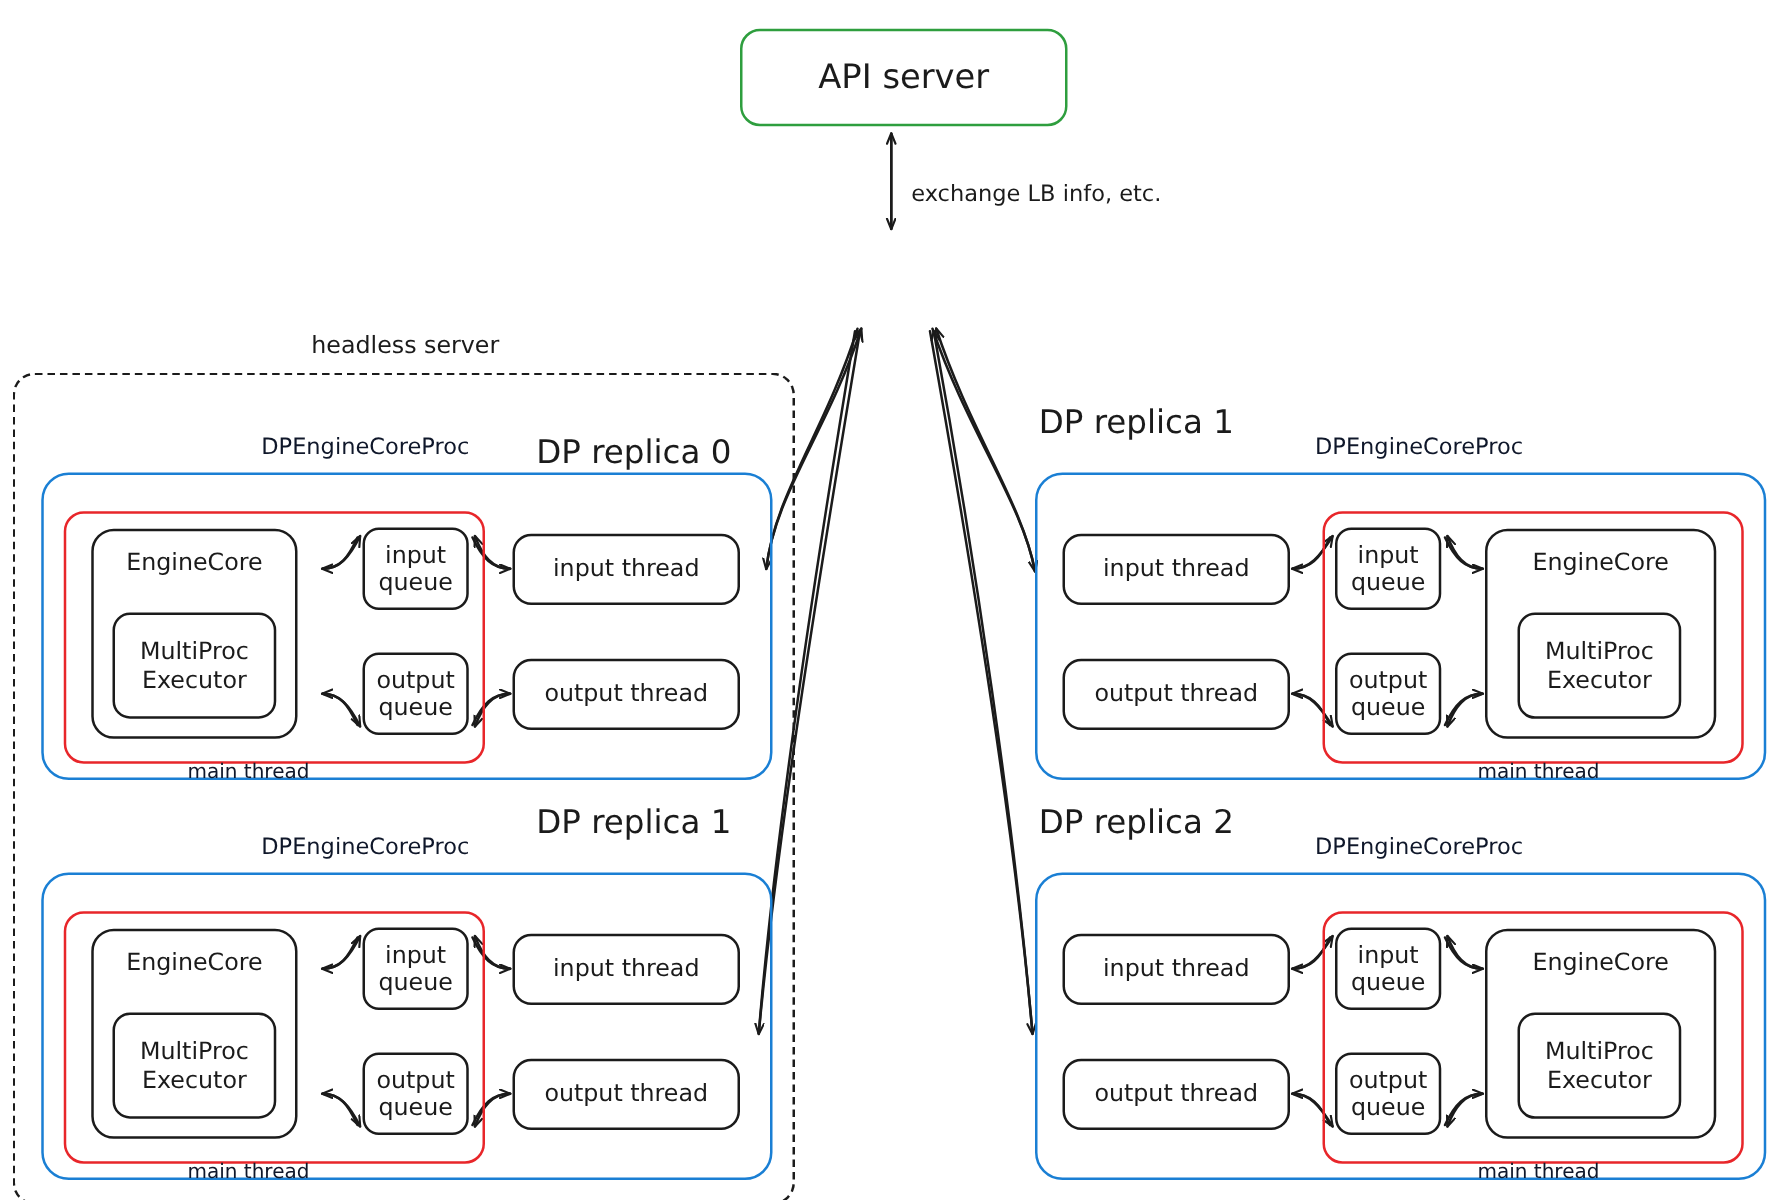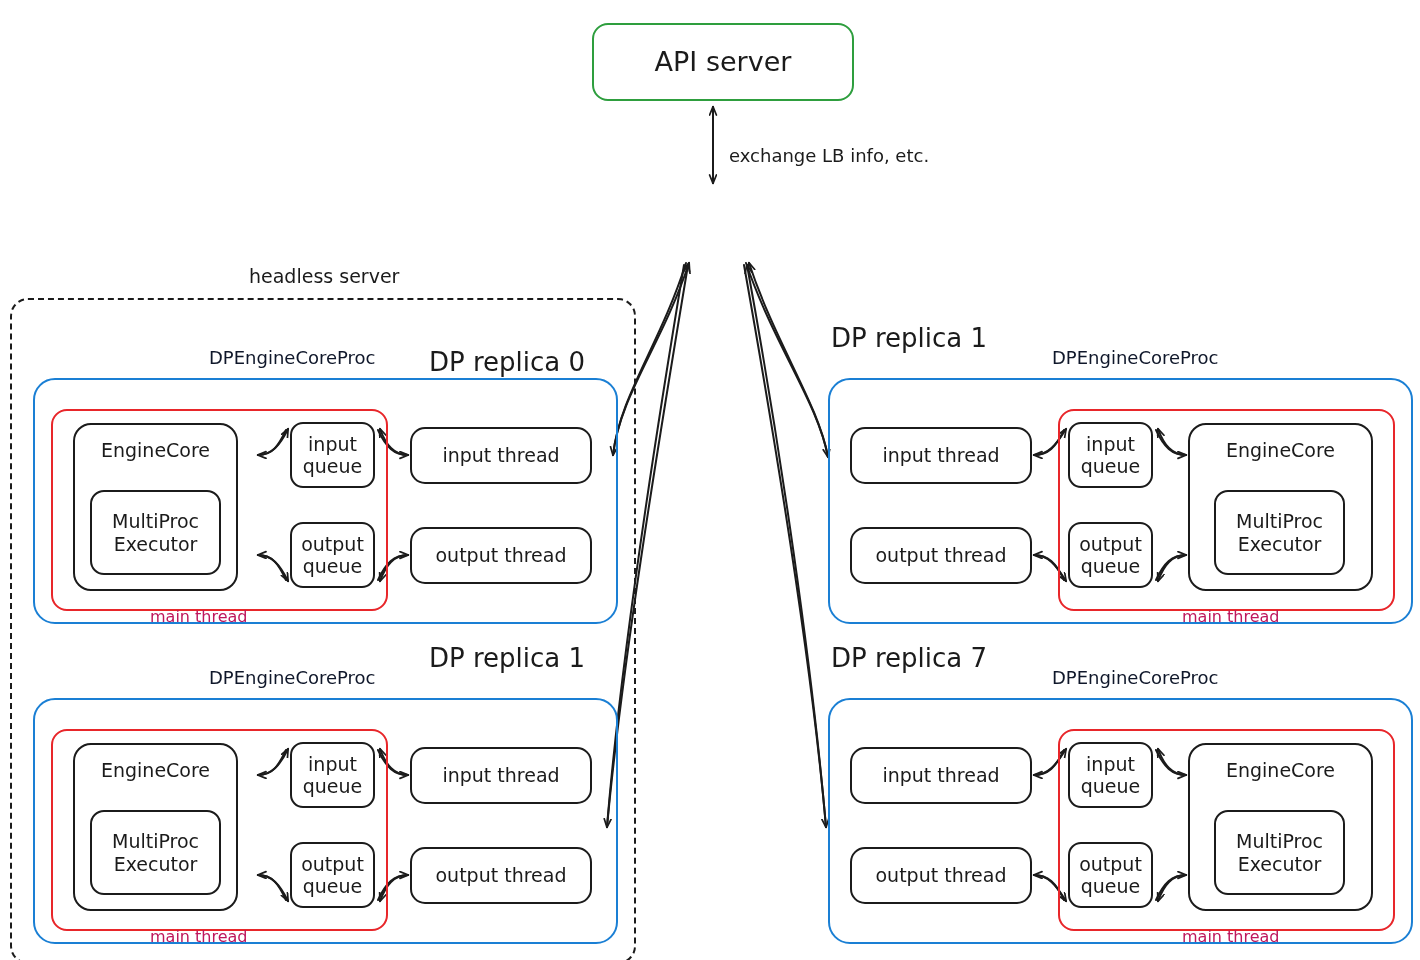--- a/index.html
+++ b/index.html
@@ -29,21 +29,21 @@
 
   .enginecore{font-size:19px;align-items:flex-start;justify-content:center;padding-top:14px;border-radius:18px;}
   .mpe{font-size:19px;border-radius:14px;}
   .queue{font-size:19px;border-radius:13px;}
   .thread{font-size:19px;border-radius:15px;}
 
   
   .lbl{position:absolute;white-space:nowrap;color:#1b1b1b;}
   .lbl-replica{font-size:26px;}
   .lbl-proc{font-size:18px;color:#0f172a;}
-  .lbl-main{font-size:16px;color:#be185d;}
+  .lbl-main{font-size:16px;color:#0f172a;}
   .lbl-headless{font-size:19px;}
   .lbl-exchange{font-size:18px;}
 </style>
 </head>
 <body>
 
 <div id="stage">
 
   <svg id="wires" viewBox="0 0 1420 960">
     <defs>
@@ -214,21 +214,21 @@
   <div class="node enginecore" style="left:1188px;top:408px;width:185px;height:168px;">
     <span>EngineCore</span>
   </div>
   <div class="node mpe" style="left:1214px;top:475px;width:131px;height:85px;">
     <span>
       <span>MultiProc</span><br>
       <span>Executor</span>
     </span>
   </div>
 
-  <div class="lbl lbl-replica" style="left:831px;top:628px;">DP replica 7</div>
+  <div class="lbl lbl-replica" style="left:831px;top:628px;">DP replica 2</div>
   <div class="lbl lbl-proc" style="left:1052px;top:652px;">DPEngineCoreProc</div>
 
   <div class="proc-box" style="position:absolute;left:828px;top:683px;width:581px;height:242px;"></div>
   <div class="main-box" style="position:absolute;left:1058px;top:714px;width:333px;height:198px;"></div>
   <div class="lbl lbl-main" style="left:1182px;top:912px;">main thread</div>
 
   <div class="node thread" style="left:850px;top:732px;width:182px;height:57px;">
     <span>input thread</span>
   </div>
   <div class="node thread" style="left:850px;top:832px;width:182px;height:57px;">

